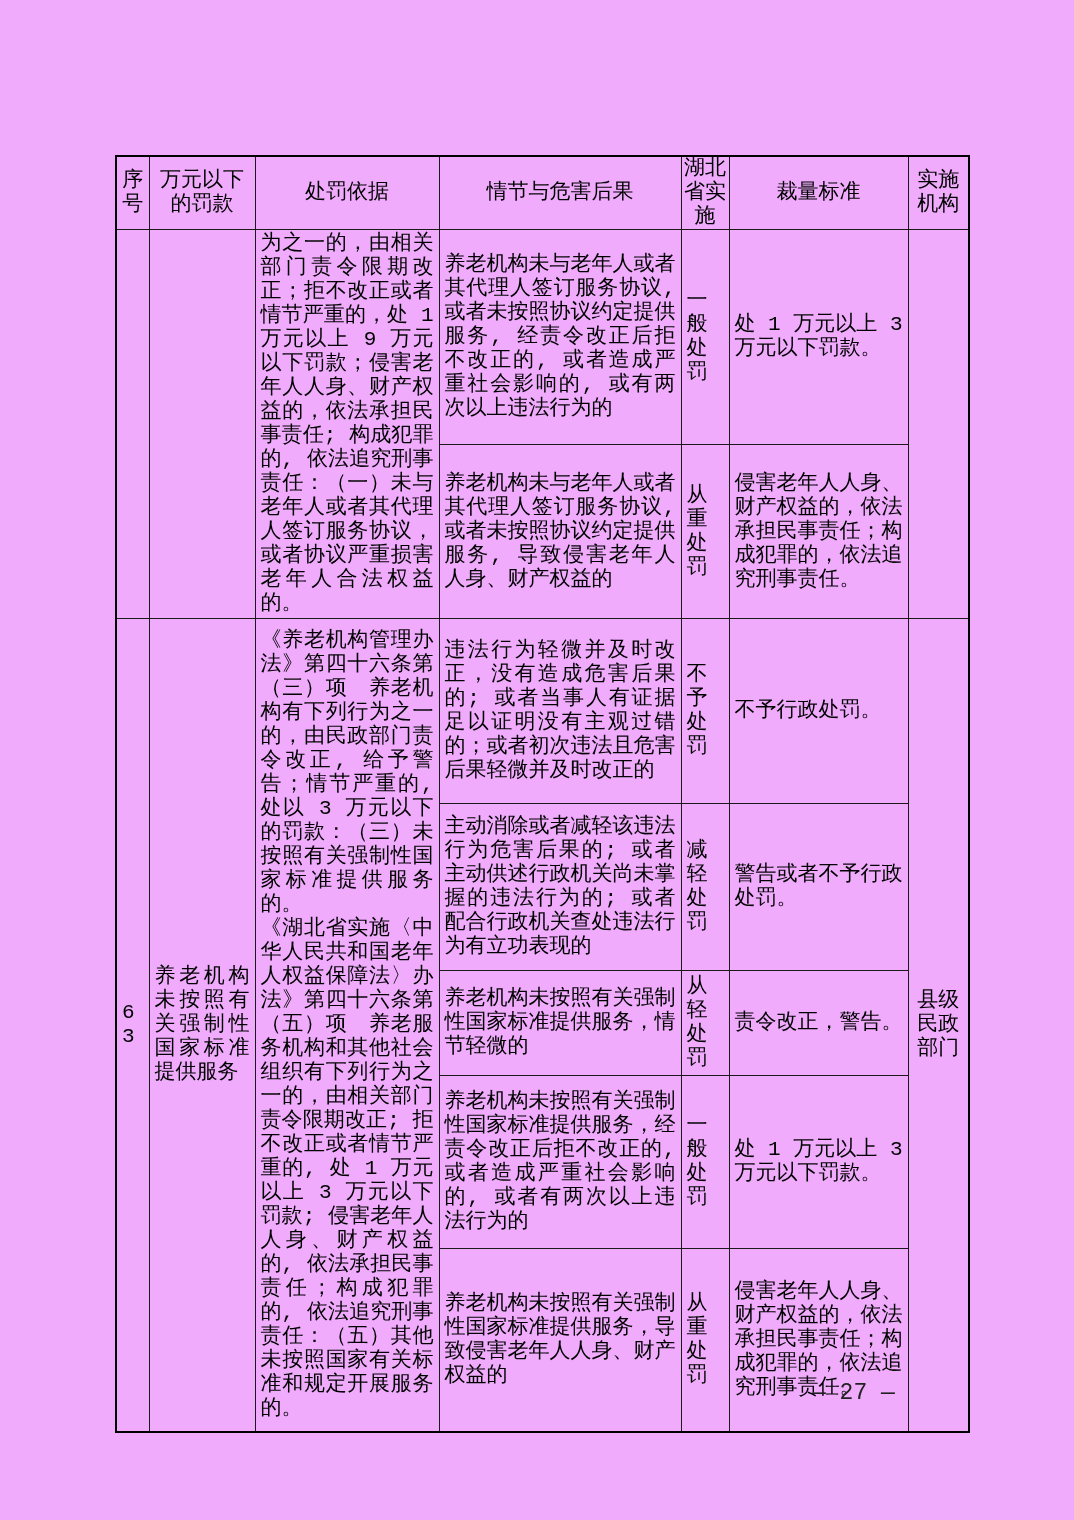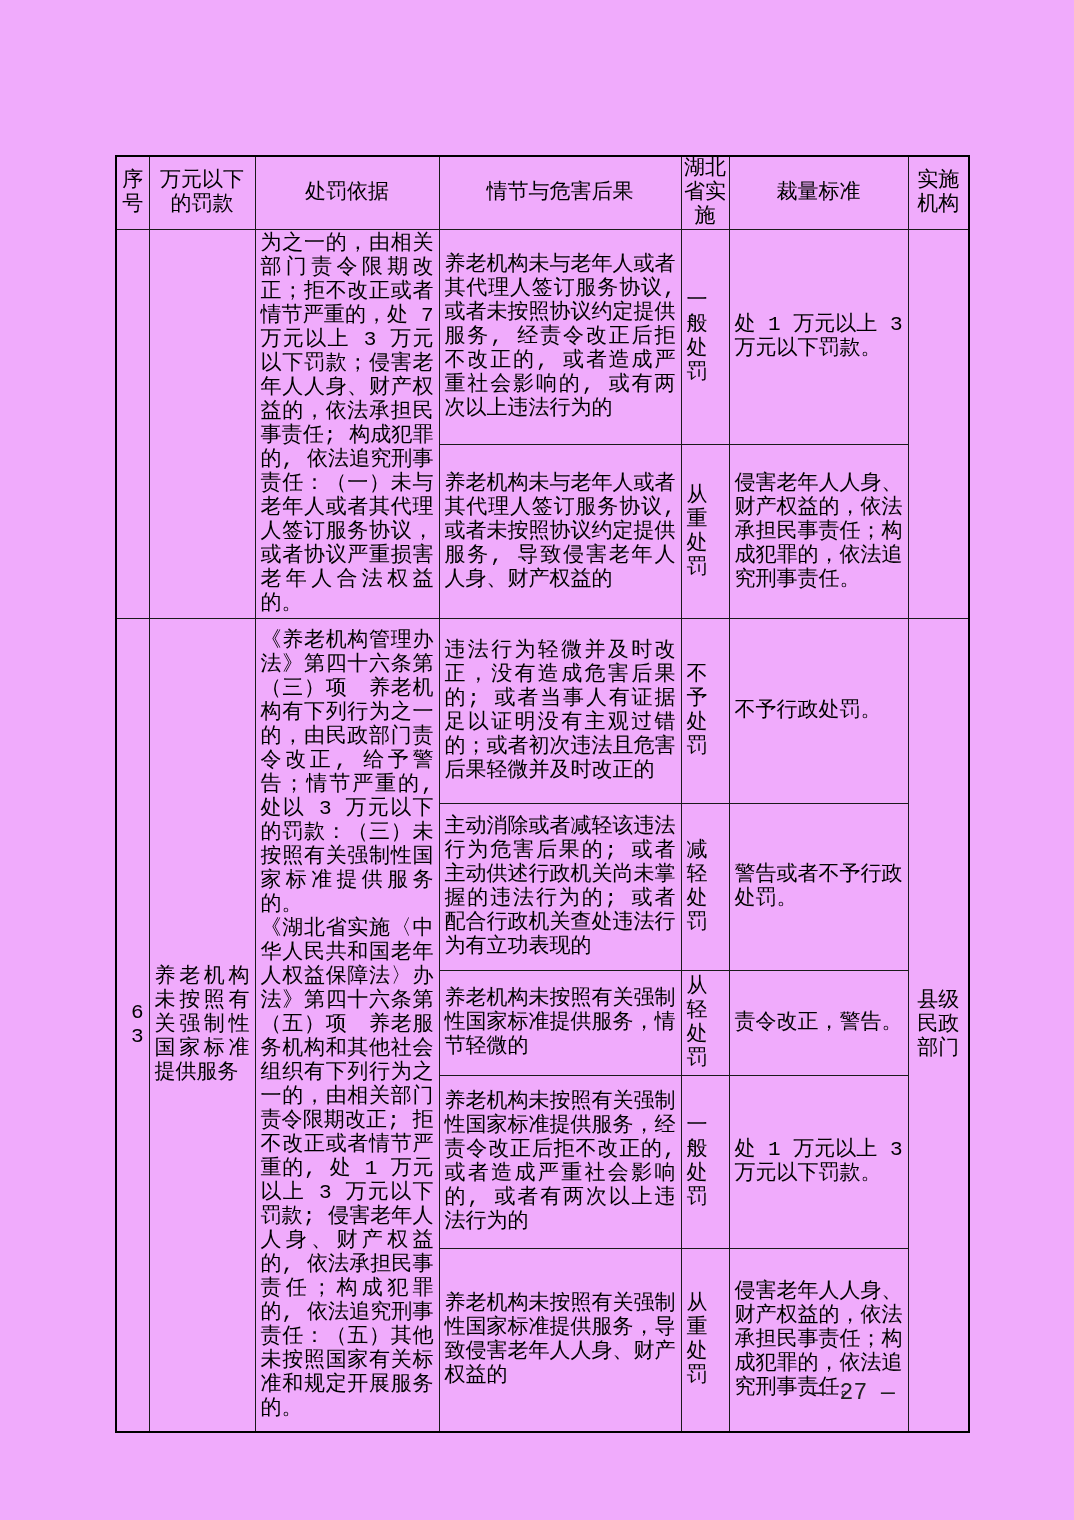--- a/index.html
+++ b/index.html
@@ -32,21 +32,21 @@
     line-height: 24px;
     vertical-align: middle;
     padding: 2px 5px;
     overflow: hidden;
     word-break: break-all;
   }
   table.law th {
     text-align: center;
     padding: 0 2px;
   }
-  .c-seq    { text-align: right; padding: 0 1px; }
+  .c-seq    { text-align: left; padding: 0 1px; }
   .c-name   { text-align: justify; text-justify: inter-character; padding: 2px 9px; margin-top: 8px; }
   .c-basis  { text-align: justify; text-justify: inter-character; white-space: pre-line; padding: 2px 5px; }
   .c-circ   { text-align: justify; text-justify: inter-character; padding: 2px 5px; }
   .c-level  { text-align: left; padding: 2px 0 2px 2px; }
   .c-std    { text-align: justify; text-justify: inter-character; padding: 2px 6px; }
   .c-agency { text-align: center; padding: 2px 4px; margin-top: 43px; }
   .page-number {
     position: absolute;
     top: 1380px;
     left: 812px;
@@ -80,21 +80,21 @@
         <th>湖北省实施</th>
         <th>裁量标准</th>
         <th>实施机构</th>
       </tr>
     </thead>
     <tbody>
 
       <tr style="height:202px">
         <td class="c-seq" rowspan="2"></td>
         <td class="c-name" rowspan="2"></td>
-        <td class="c-basis" rowspan="2">为之一的，由相关部门责令限期改正；拒不改正或者情节严重的，处 7 万元以上 3 万元以下罚款；侵害老年人人身、财产权益的，依法承担民事责任; 构成犯罪的, 依法追究刑事责任：（一）未与老年人或者其代理人签订服务协议，或者协议严重损害老年人合法权益的。</td>
+        <td class="c-basis" rowspan="2">为之一的，由相关部门责令限期改正；拒不改正或者情节严重的，处 1 万元以上 9 万元以下罚款；侵害老年人人身、财产权益的，依法承担民事责任; 构成犯罪的, 依法追究刑事责任：（一）未与老年人或者其代理人签订服务协议，或者协议严重损害老年人合法权益的。</td>
         <td class="c-circ">养老机构未与老年人或者其代理人签订服务协议, 或者未按照协议约定提供服务, 经责令改正后拒不改正的, 或者造成严重社会影响的, 或有两次以上违法行为的</td>
         <td class="c-level">一般处罚</td>
         <td class="c-std">处 1 万元以上 3 万元以下罚款。</td>
         <td class="c-agency" rowspan="2"></td>
       </tr>
       <tr style="height:163px">
         <td class="c-circ">养老机构未与老年人或者其代理人签订服务协议, 或者未按照协议约定提供服务, 导致侵害老年人人身、财产权益的</td>
         <td class="c-level">从重处罚</td>
         <td class="c-std">侵害老年人人身、财产权益的，依法承担民事责任；构成犯罪的，依法追究刑事责任。</td>
       </tr>

